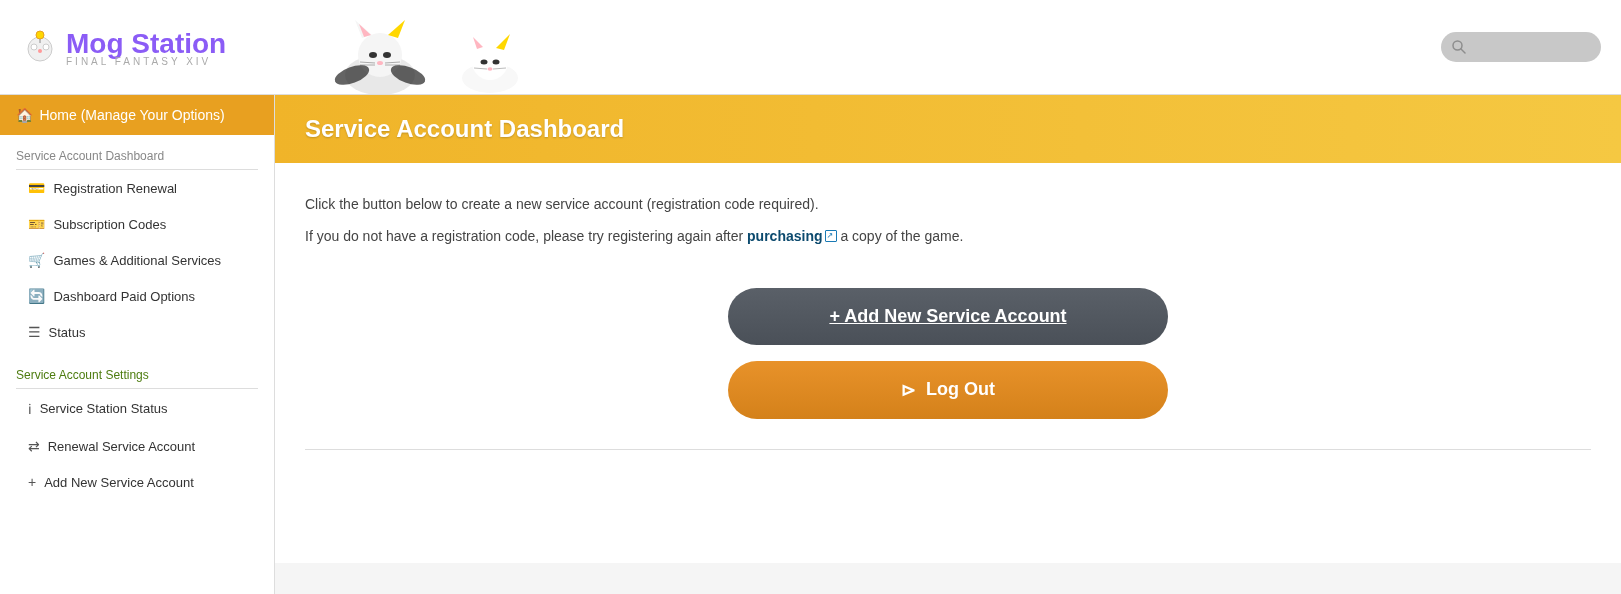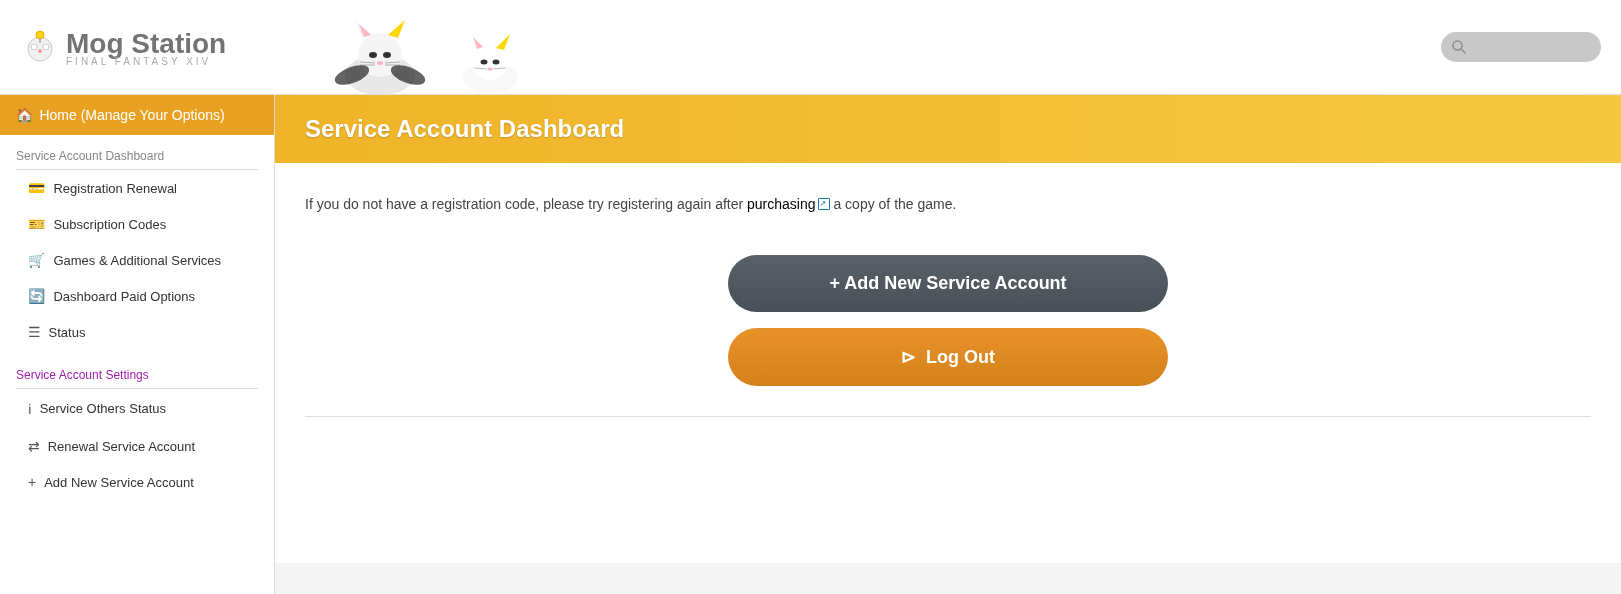--- a/index.html
+++ b/index.html
@@ -96,21 +96,21 @@
       font-size: 13px;
       cursor: pointer;
     }
     .sidebar-item .item-icon {
       font-size: 14px;
       color: #555;
     }
     .sidebar-settings-label {
       padding: 18px 16px 6px 16px;
       font-size: 12px;
-      color: #a21caf;
+      color: #4d7c0f;
     }
 
     
     .main-content {
       flex: 1;
       background: #f5f5f5;
       padding: 0;
     }
     .page-title-banner {
       background: linear-gradient(to right, #f0b429, #f5c842);
@@ -129,22 +129,23 @@
       padding: 30px 30px 40px 30px;
       min-height: 400px;
     }
     .info-text {
       color: #444;
       font-size: 14px;
       line-height: 1.6;
       margin-bottom: 10px;
     }
     .info-text a {
-      color: #000000;
+      color: #0c4a6e;
       text-decoration: none;
+      font-weight: bold;
     }
 
     .buttons-area {
       display: flex;
       flex-direction: column;
       align-items: center;
       margin-top: 40px;
       gap: 16px;
     }
     .btn-add-service {
@@ -154,20 +155,21 @@
       border-radius: 30px;
       padding: 18px 60px;
       font-size: 18px;
       font-weight: bold;
       cursor: pointer;
       width: 440px;
       display: flex;
       align-items: center;
       justify-content: center;
       gap: 8px;
+      text-decoration: underline;
     }
     .btn-logout {
       background: linear-gradient(to bottom, #e8922a, #d4811a);
       color: #fff;
       border: none;
       border-radius: 30px;
       padding: 18px 60px;
       font-size: 18px;
       font-weight: bold;
       cursor: pointer;
@@ -193,21 +195,21 @@
 
       <circle cx="20" cy="22" r="12" fill="#f0f0f0" stroke="#ccc" stroke-width="1"></circle>
       <circle cx="20" cy="8" r="4" fill="#ffd700" stroke="#e8a020" stroke-width="1"></circle>
       <line x1="20" y1="12" x2="20" y2="16" stroke="#888" stroke-width="1"></line>
       <circle cx="14" cy="20" r="3" fill="#fff" stroke="#ccc" stroke-width="1"></circle>
       <circle cx="26" cy="20" r="3" fill="#fff" stroke="#ccc" stroke-width="1"></circle>
       <circle cx="20" cy="24" r="2" fill="#ff9999"></circle>
     </svg>
     <div>
       <div style="display:flex; align-items:baseline; gap:2px;">
-        <span style="font-size:28px; font-weight:bold; color:#737373;">Mog Station</span>
+        <span style="font-size:28px; font-weight:bold; color:#8b5cf6;">Mog Station</span>
       </div>
       <div style="font-size:10px; letter-spacing:3px; color:#aaa; margin-top:-4px;">FINAL FANTASY XIV</div>
     </div>
   </div>
 
   <div class="mascot-area">
     <svg width="320" height="95" viewBox="0 0 320 95" xmlns="http://www.w3.org/2000/svg">
 
       <ellipse cx="100" cy="75" rx="35" ry="20" fill="#e8e8e8"></ellipse>
       <circle cx="100" cy="55" r="22" fill="#f5f5f5"></circle>
@@ -286,38 +288,39 @@
     <div class="sidebar-item">
       <span class="item-icon">☰</span>
       <span>Status</span>
     </div>
 
     <div class="sidebar-settings-label">Service Account Settings</div>
     <hr class="sidebar-divider">
 
     <div class="sidebar-item">
       <span class="item-icon">ℹ</span>
-      <span>Service Others Status</span>
+      <span>Service Station Status</span>
     </div>
     <div class="sidebar-item">
       <span class="item-icon">⇄</span>
       <span>Renewal Service Account</span>
     </div>
     <div class="sidebar-item">
       <span class="item-icon">+</span>
       <span>Add New Service Account</span>
     </div>
   </div>
 
   <div class="main-content">
     <div class="page-title-banner">
       <h1>Service Account Dashboard</h1>
     </div>
 
     <div class="content-area">
+      <p class="info-text">Click the button below to create a new service account (registration code required).</p>
       <p class="info-text">
         <span>If you do not have a registration code, please try registering again after </span><a href="#"><span>purchasing</span></a><span style="display:inline-block; width:12px; height:12px; border:1.5px solid #1a7ab5; border-radius:1px; position:relative; top:1px; margin-left:2px; overflow:hidden;"><span style="font-size:8px; color:#1a7ab5; position:absolute; top:-1px; left:1px;">↗</span></span><span> a copy of the game.</span>
       </p>
 
       <div class="buttons-area">
         <button class="btn-add-service">
           <span>+ Add New Service Account</span>
         </button>
         <button class="btn-logout">
           <span style="font-size:18px;">⊳</span>

